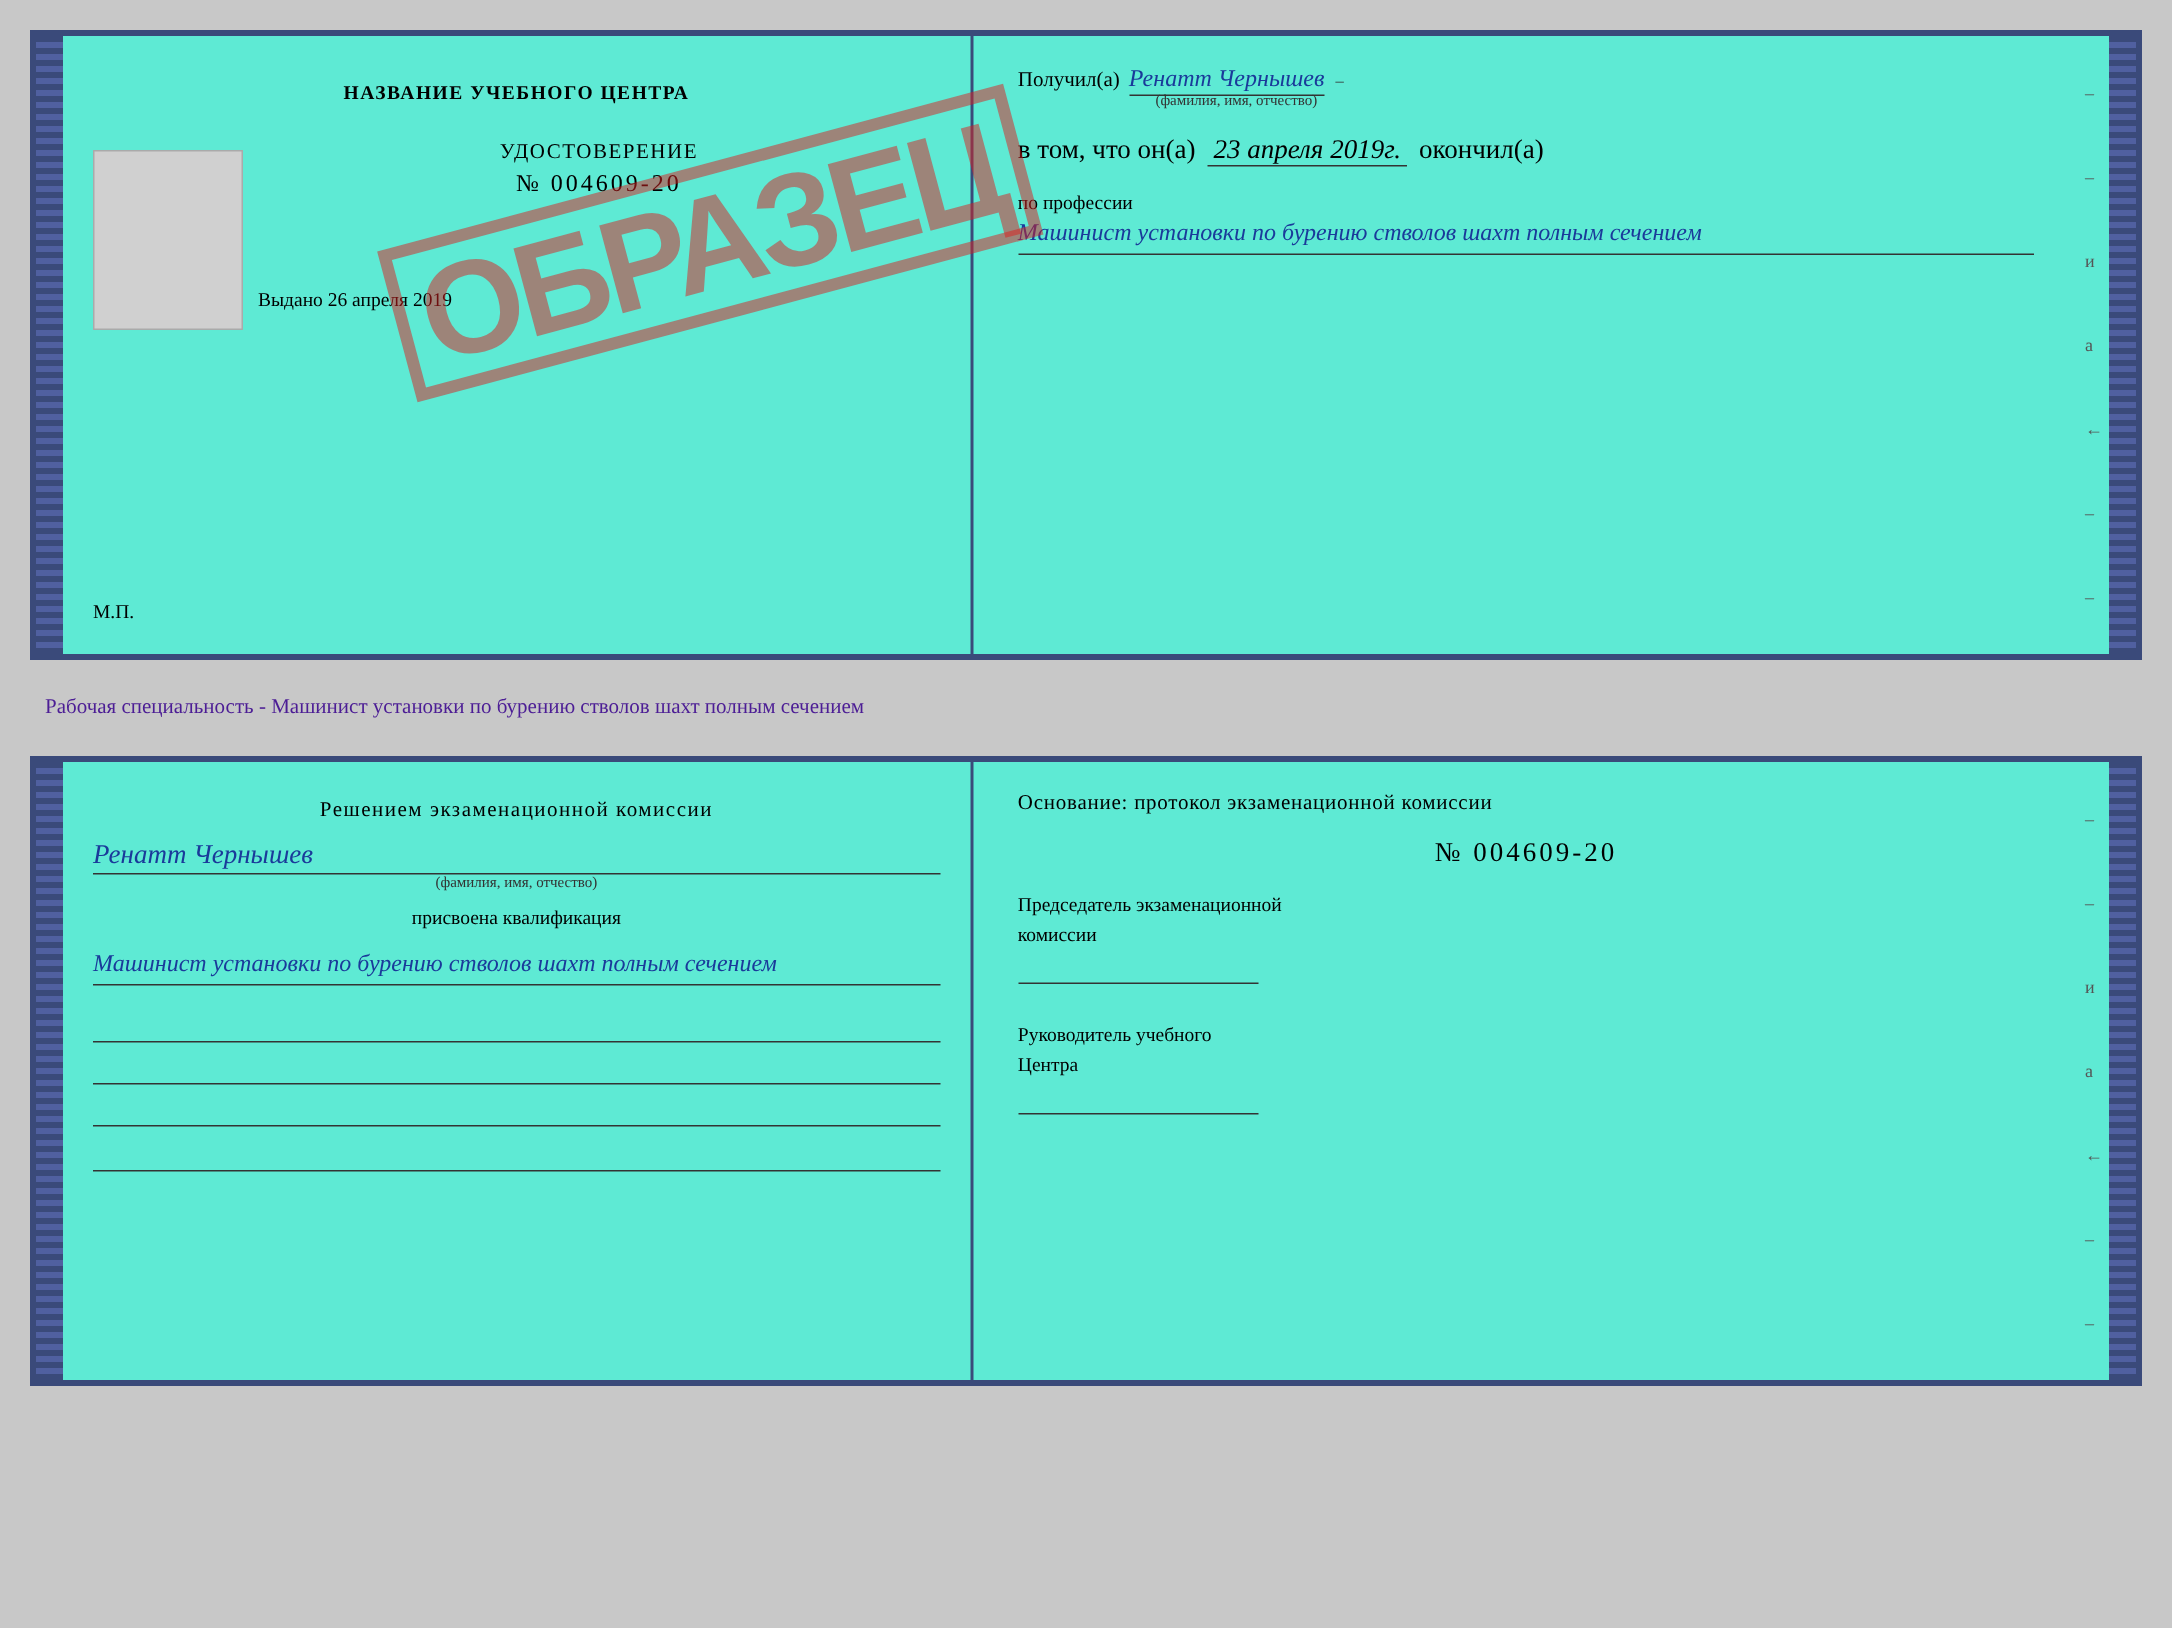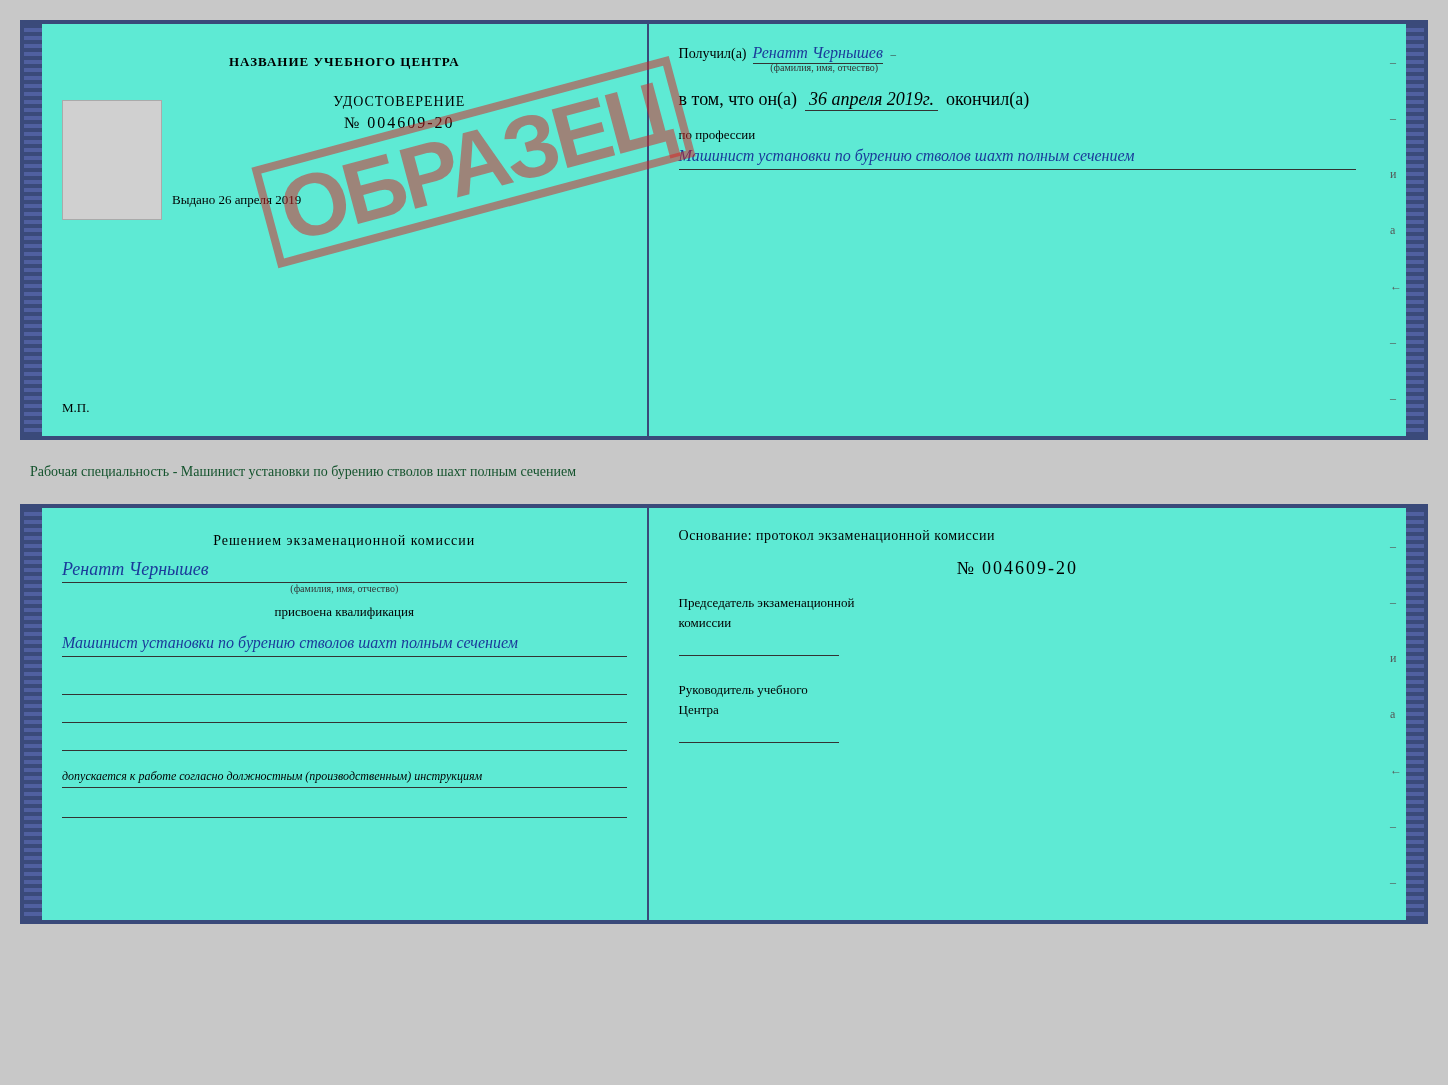--- a/index.html
+++ b/index.html
@@ -201,21 +201,21 @@
       justify-content: space-around;
       padding: 10px 4px;
       font-size: 12px;
       color: #555;
       line-height: 2.5;
     }
 
     
     .specialty-text {
       font-size: 14px;
-      color: #14532d;
+      color: #4c1d95;
       padding: 6px 0 6px 10px;
     }
 
     
     .second-book {
       display: flex;
       border: 4px solid #3a4a7a;
       background: #5eead4;
       position: relative;
       min-height: 420px;
@@ -359,21 +359,21 @@
         <span>Получил(а)</span>
         <div>
           <span class="poluchil-name">Ренатт Чернышев</span>
           <span style="font-size:11px;color:#333;margin-left:4px;"> –</span>
           <span class="fio-label">(фамилия, имя, отчество)</span>
         </div>
       </div>
 
       <div class="vtom-row">
         <span>в том, что он(а)</span>
-        <span class="vtom-date">36 апреля 2019г.</span>
+        <span class="vtom-date">23 апреля 2019г.</span>
         <span>окончил(а)</span>
       </div>
 
 
       <div>
         <div class="po-professii-label">по профессии</div>
         <div class="profession-name">Машинист установки по бурению стволов шахт полным сечением</div>
       </div>
 
     </div>
@@ -406,21 +406,20 @@
       <div class="prisvoena-label">присвоена квалификация</div>
 
       <div class="qualification-name">Машинист установки по бурению стволов шахт полным сечением</div>
 
       <div class="lines-block">
         <div class="underline"></div>
         <div class="underline"></div>
         <div class="underline"></div>
       </div>
 
-      <div class="dopuskaetsya-text">допускается к  работе согласно должностным (производственным) инструкциям</div>
       <div class="underline"></div>
     </div>
 
     <div class="second-right">
 
       <div class="osnovaniye-text">Основание: протокол экзаменационной комиссии</div>
 
       <div class="protocol-number">
         <span>№</span>
         <span>004609-20</span>

